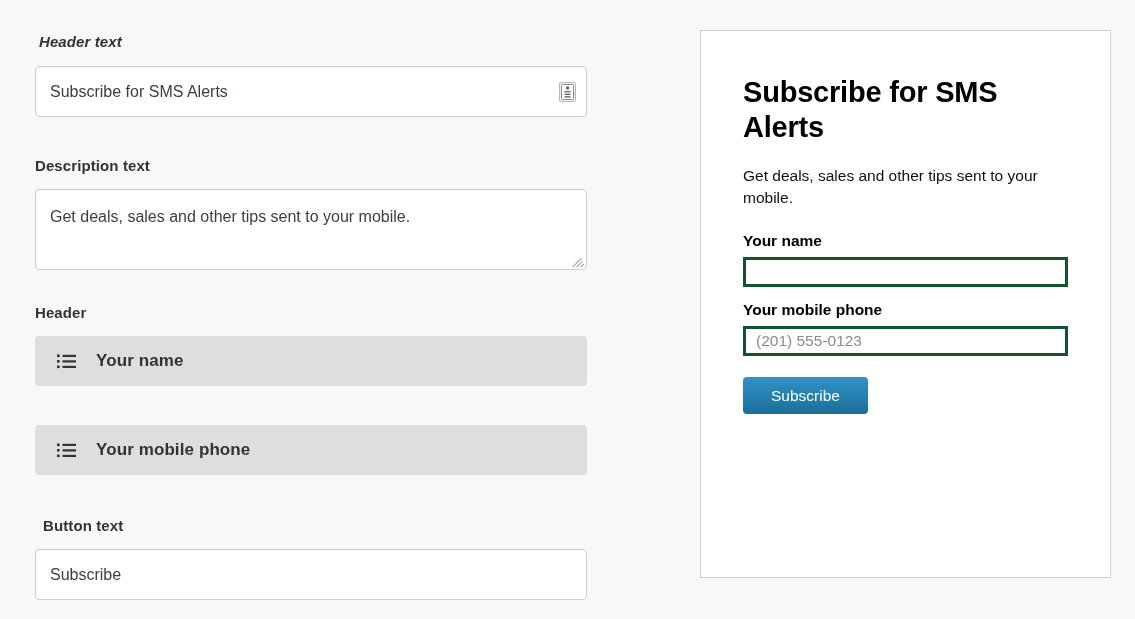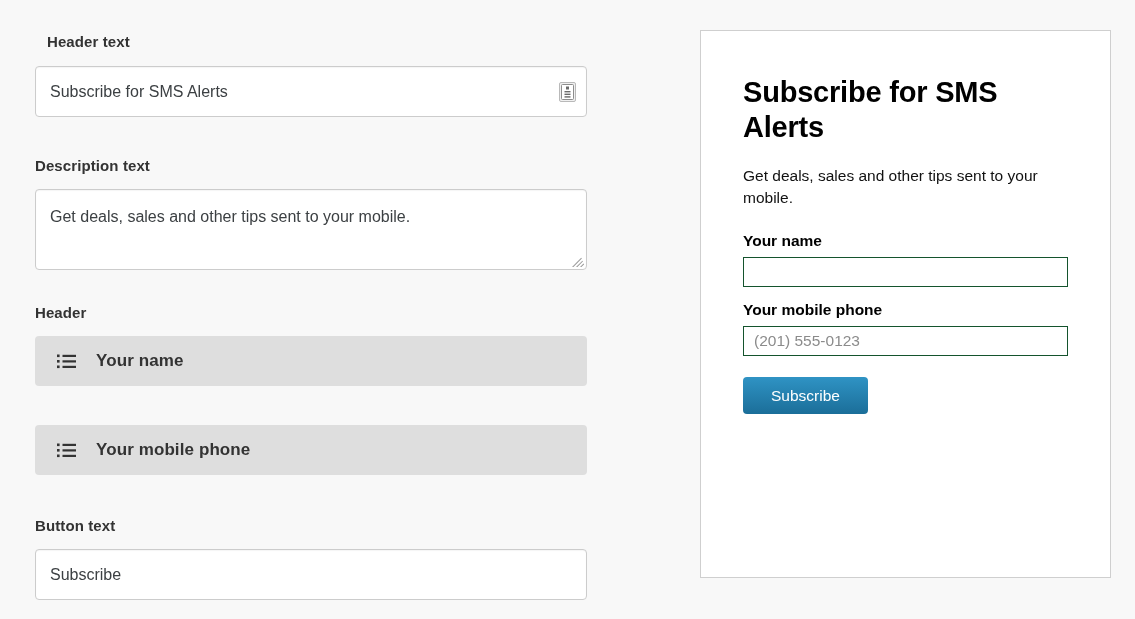--- a/index.html
+++ b/index.html
@@ -183,21 +183,21 @@
     font-weight: bold;
     color: #000000;
     line-height: 20px;
     margin: 0 0 6px 0;
     display: block;
   }
   .pv-input {
     display: block;
     width: 100%;
     height: 30px;
-    border: 1px solid #14532d;
+    border: 3px solid #14532d;
     background: #ffffff;
     padding: 0 10px;
     font-size: 15.5px;
     color: #333333;
     font-family: "Liberation Sans", sans-serif;
     margin: 0 0 13px 0;
     border-radius: 0;
     outline: none;
   }
   .pv-input::placeholder { color: #8b8b8b; opacity: 1; }
@@ -222,21 +222,21 @@
     margin: 22px 0 0 0;
   }
 </style>
 </head>
 <body>
 
 <div class="page">
 
   <div class="editor-col">
 
-    <div class="field-group" style="position:absolute; left:12px; top:33px; width:552px;">
+    <div class="field-group" style="position:absolute; left:4px; top:33px; width:552px;font-style:italic;">
       <span class="group-label">Header text</span>
     </div>
     <div class="input-shell" style="position:absolute; left:0; top:66px; width:552px;">
       <span class="value">Subscribe for SMS Alerts</span>
       <button class="inline-icon-btn">
         <svg width="15" height="18" viewBox="0 0 15 18" aria-hidden="true">
           <rect x="1.5" y="1.5" width="12" height="15" rx="1" fill="#ffffff" stroke="#8d8d8d" stroke-width="1"></rect>
           <rect x="6" y="3.5" width="3" height="3" fill="#6b6b6b"></rect>
           <rect x="4.5" y="8" width="6" height="1.4" fill="#6b6b6b"></rect>
           <rect x="4.5" y="10.6" width="6" height="1.4" fill="#6b6b6b"></rect>
@@ -282,21 +282,21 @@
           <rect x="0" y="6.0" width="2.6" height="2.6" fill="#333333"></rect>
           <rect x="0" y="11.5" width="2.6" height="2.6" fill="#333333"></rect>
           <rect x="5.5" y="0.8" width="13.5" height="2.2" fill="#333333"></rect>
           <rect x="5.5" y="6.3" width="13.5" height="2.2" fill="#333333"></rect>
           <rect x="5.5" y="11.8" width="13.5" height="2.2" fill="#333333"></rect>
         </svg>
       </span>
       <span class="row-label">Your mobile phone</span>
     </div>
 
-    <div class="field-group" style="position:absolute; left:0; top:517px; width:552px;">
+    <div class="field-group" style="position:absolute; left:8px; top:517px; width:552px;">
       <span class="group-label">Button text</span>
     </div>
     <div class="input-shell no-icon" style="position:absolute; left:0; top:549px; width:552px;">
       <span class="value">Subscribe</span>
     </div>
 
   </div>
 
   <div class="preview-panel">
     <div class="preview-inner">

